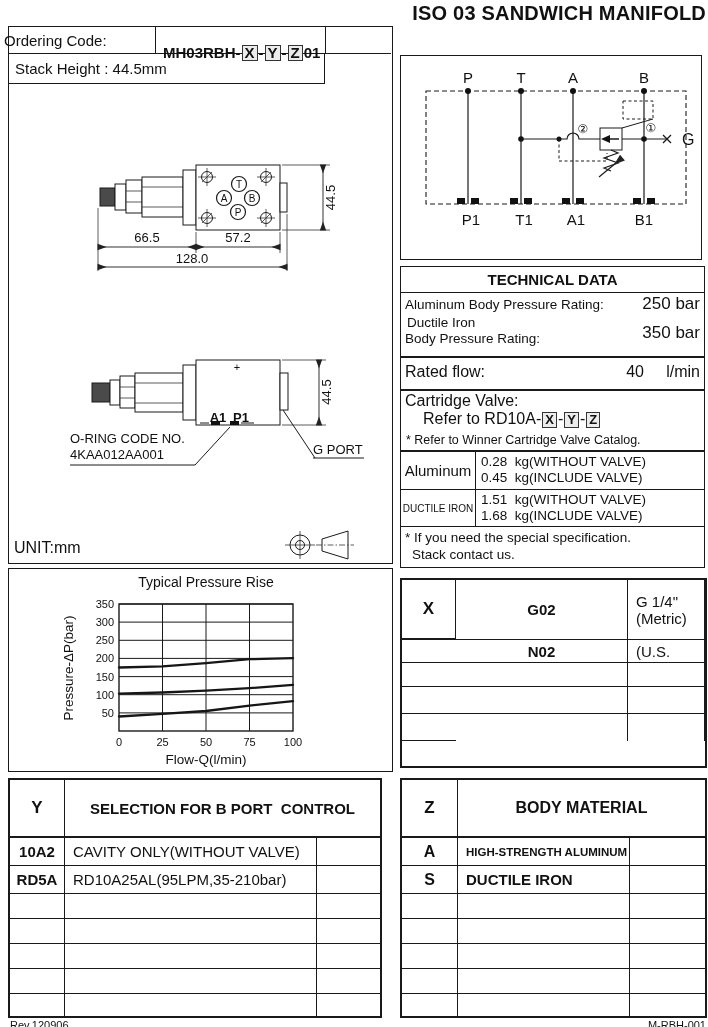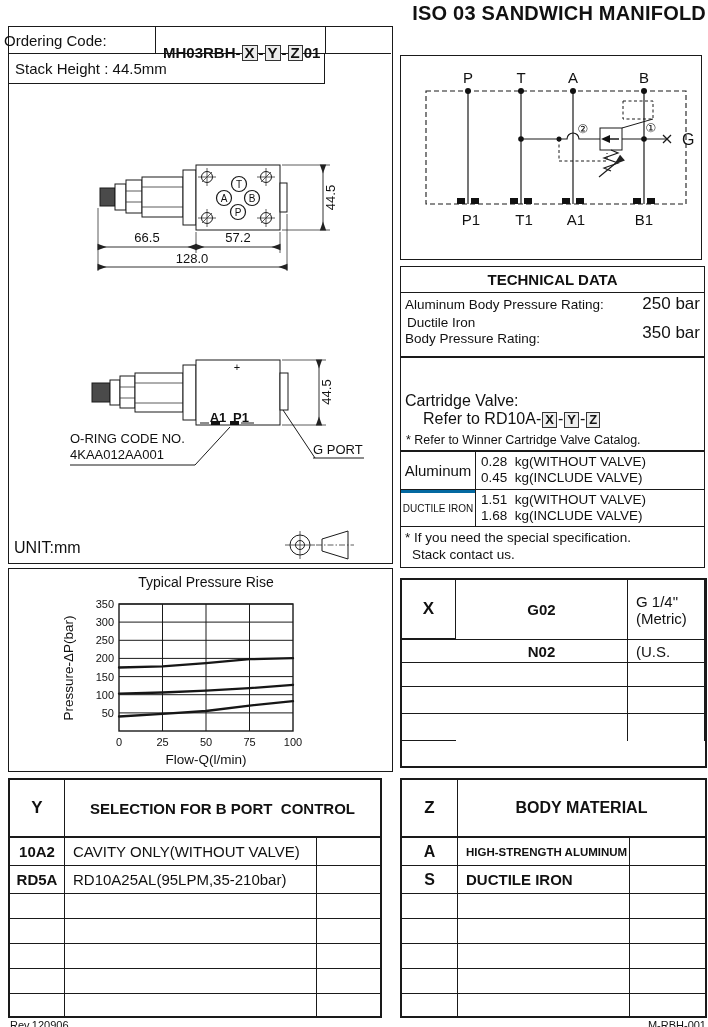--- a/index.html
+++ b/index.html
@@ -286,27 +286,32 @@
 
   <div class="abs" id="tech">
     <div class="sec t-head">TECHNICAL DATA</div>
     <div class="sec t-s1">
       <div class="abs" style="left:4px;top:4px;font-size:13.5px;">Aluminum Body Pressure Rating:</div>
       <div class="abs" style="right:4px;top:1px;font-size:17px;">250 bar</div>
       <div class="abs" style="left:6px;top:22px;font-size:13.5px;">Ductile Iron</div>
       <div class="abs" style="left:4px;top:38px;font-size:13.5px;">Body Pressure Rating:</div>
       <div class="abs" style="right:4px;top:30px;font-size:17px;">350 bar</div>
     </div>
+    <div class="sec t-s2">
+      <div class="abs" style="left:4px;top:5px;font-size:16px;">Rated flow:</div>
+      <div class="abs" style="right:60px;top:5px;font-size:16px;">40</div>
+      <div class="abs" style="right:4px;top:5px;font-size:16px;">l/min</div>
+    </div>
     <div class="sec t-s3">
       <div class="abs" style="left:4px;top:1px;font-size:16px;">Cartridge Valve:</div>
       <div class="abs" style="left:22px;top:19px;font-size:16px;"><span>Refer to RD10A-</span><span class="boxed" style="font-size:13px;">X</span><span>-</span><span class="boxed" style="font-size:13px;">Y</span><span>-</span><span class="boxed" style="font-size:13px;">Z</span></div>
       <div class="abs" style="left:5px;top:42px;font-size:12.5px;">* Refer to Winner Cartridge Valve Catalog.</div>
     </div>
     <div class="sec t-s4">
-      <div class="mat" style="top:0;height:37px;border-bottom:4px solid #0369a1;font-size:15px;">Aluminum</div>
+      <div class="mat" style="top:0;height:37px;border-bottom:1px solid #0369a1;font-size:15px;">Aluminum</div>
       <div class="abs pre" style="left:80px;top:2px;font-size:13.5px;line-height:16px;"><span>0.28  kg(WITHOUT VALVE)</span><br><span>0.45  kg(INCLUDE VALVE)</span></div>
       <div class="abs" style="left:0;top:37px;width:303px;height:1px;background:#1a1a1a;"></div>
       <div class="mat" style="top:38px;height:36px;font-size:10px;">DUCTILE IRON</div>
       <div class="abs pre" style="left:80px;top:40px;font-size:13.5px;line-height:16px;"><span>1.51  kg(WITHOUT VALVE)</span><br><span>1.68  kg(INCLUDE VALVE)</span></div>
     </div>
     <div class="sec t-s5">
       <div class="abs" style="left:4px;top:3px;font-size:13.5px;">* If you need the special specification.</div>
       <div class="abs" style="left:11px;top:20px;font-size:13.5px;">Stack contact us.</div>
     </div>
   </div>

